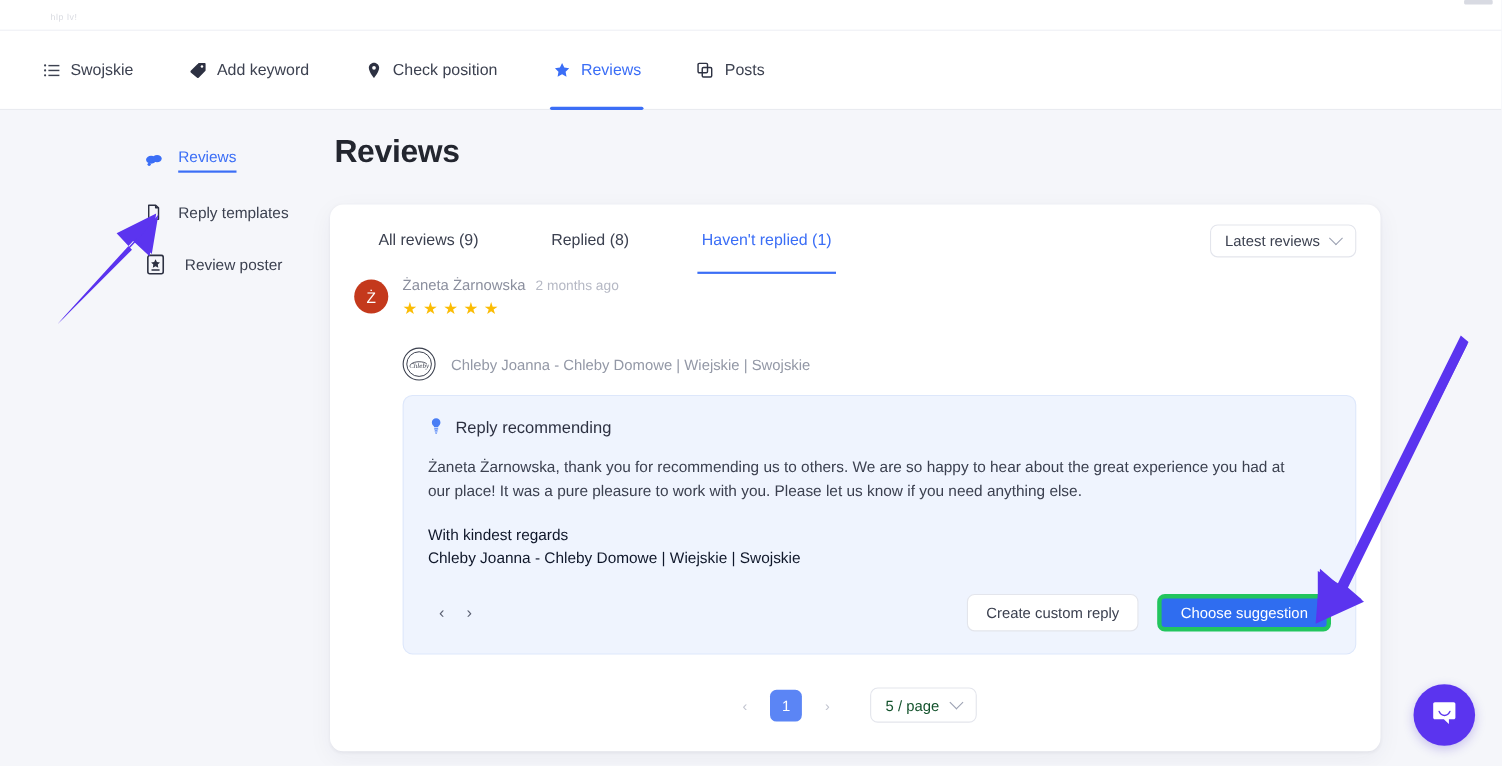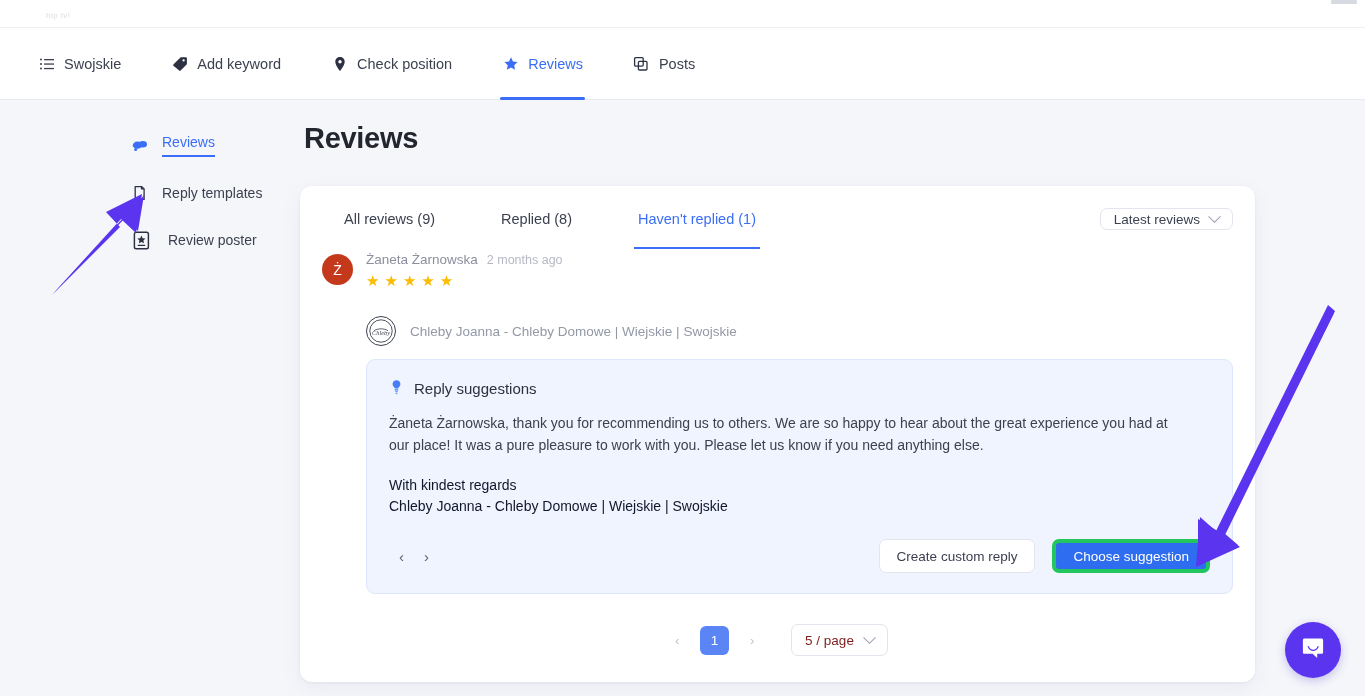--- a/index.html
+++ b/index.html
@@ -158,21 +158,21 @@
     height: 2.5px;
     background: #3b6ef6;
   }
   .tabs-spacer { flex: 1; }
   .select-box {
     display: flex;
     align-items: center;
     gap: 10px;
     border: 1px solid #e3e5ec;
     border-radius: 7px;
-    height: 22px;
+    height: 30px;
     padding: 0 13px;
     font-size: 13.5px;
     color: #3c4150;
     background: #fff;
     cursor: pointer;
     white-space: nowrap;
   }
   .chev {
     width: 9px; height: 9px;
     border-right: 1.4px solid #9da2b3;
@@ -324,21 +324,21 @@
   .pg-select {
     margin-left: 16px;
     display: flex;
     align-items: center;
     gap: 11px;
     border: 1px solid #e3e5ec;
     border-radius: 7px;
     height: 32px;
     padding: 0 13px;
     font-size: 13.5px;
-    color: #7f1d1d;
+    color: #14532d;
     cursor: pointer;
   }
 
   
   .chat-widget {
     position: absolute;
     right: 24px;
     bottom: 18px;
     width: 56px; height: 56px;
     border-radius: 50%;
@@ -521,21 +521,21 @@
 
           <div class="suggest-head">
             <span>
               <svg width="15" height="16" viewBox="0 0 15 16">
                 <path d="M7.5 1.2c-2.2 0-3.9 1.7-3.9 3.8 0 1.4.7 2.3 1.4 3.1.4.5.7.9.7 1.4h3.6c0-.5.3-.9.7-1.4.7-.8 1.4-1.7 1.4-3.1 0-2.1-1.7-3.8-3.9-3.8z" fill="#4a7ef5"></path>
                 <rect x="5.6" y="10.3" width="3.8" height="1.1" rx="0.5" fill="#4a7ef5"></rect>
                 <rect x="6.1" y="12.2" width="2.8" height="1.1" rx="0.5" fill="#4a7ef5"></rect>
                 <path d="M6.4 14.2h2.2c-.2.7-.6 1.1-1.1 1.1s-.9-.4-1.1-1.1z" fill="#4a7ef5"></path>
               </svg>
             </span>
-            <span>Reply suggestions</span>
+            <span>Reply recommending</span>
           </div>
 
           <div class="suggest-text">Żaneta Żarnowska, thank you for recommending us to others. We are so happy to hear about the great experience you had at our place! It was a pure pleasure to work with you. Please let us know if you need anything else.</div>
 
           <div class="suggest-sign">
             <div>With kindest regards</div>
             <div>Chleby Joanna - Chleby Domowe | Wiejskie | Swojskie</div>
           </div>
 
           <div class="suggest-actions">

